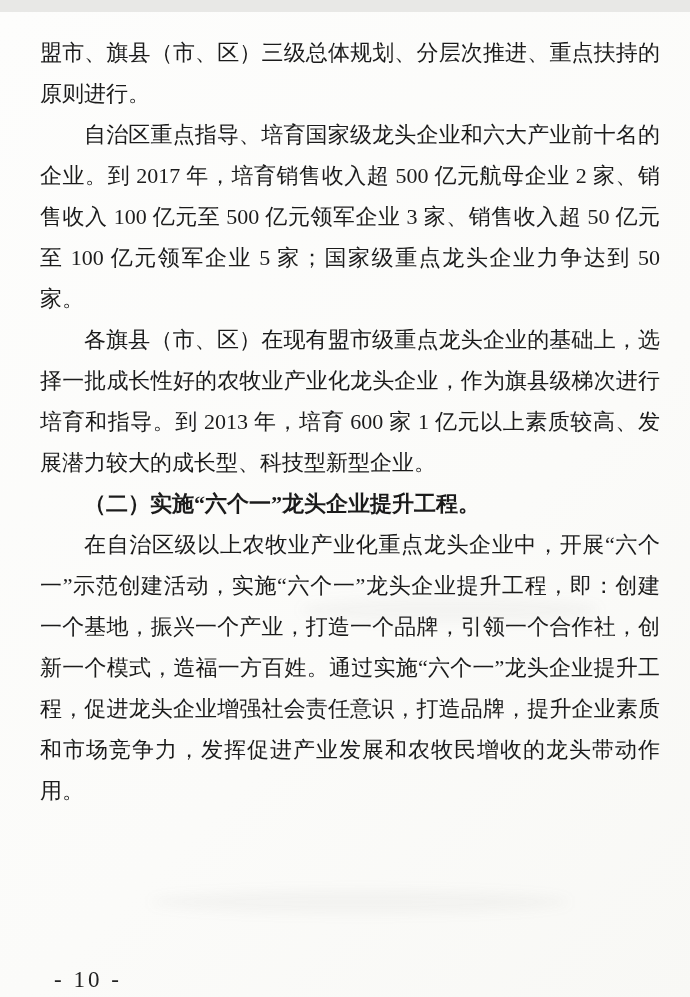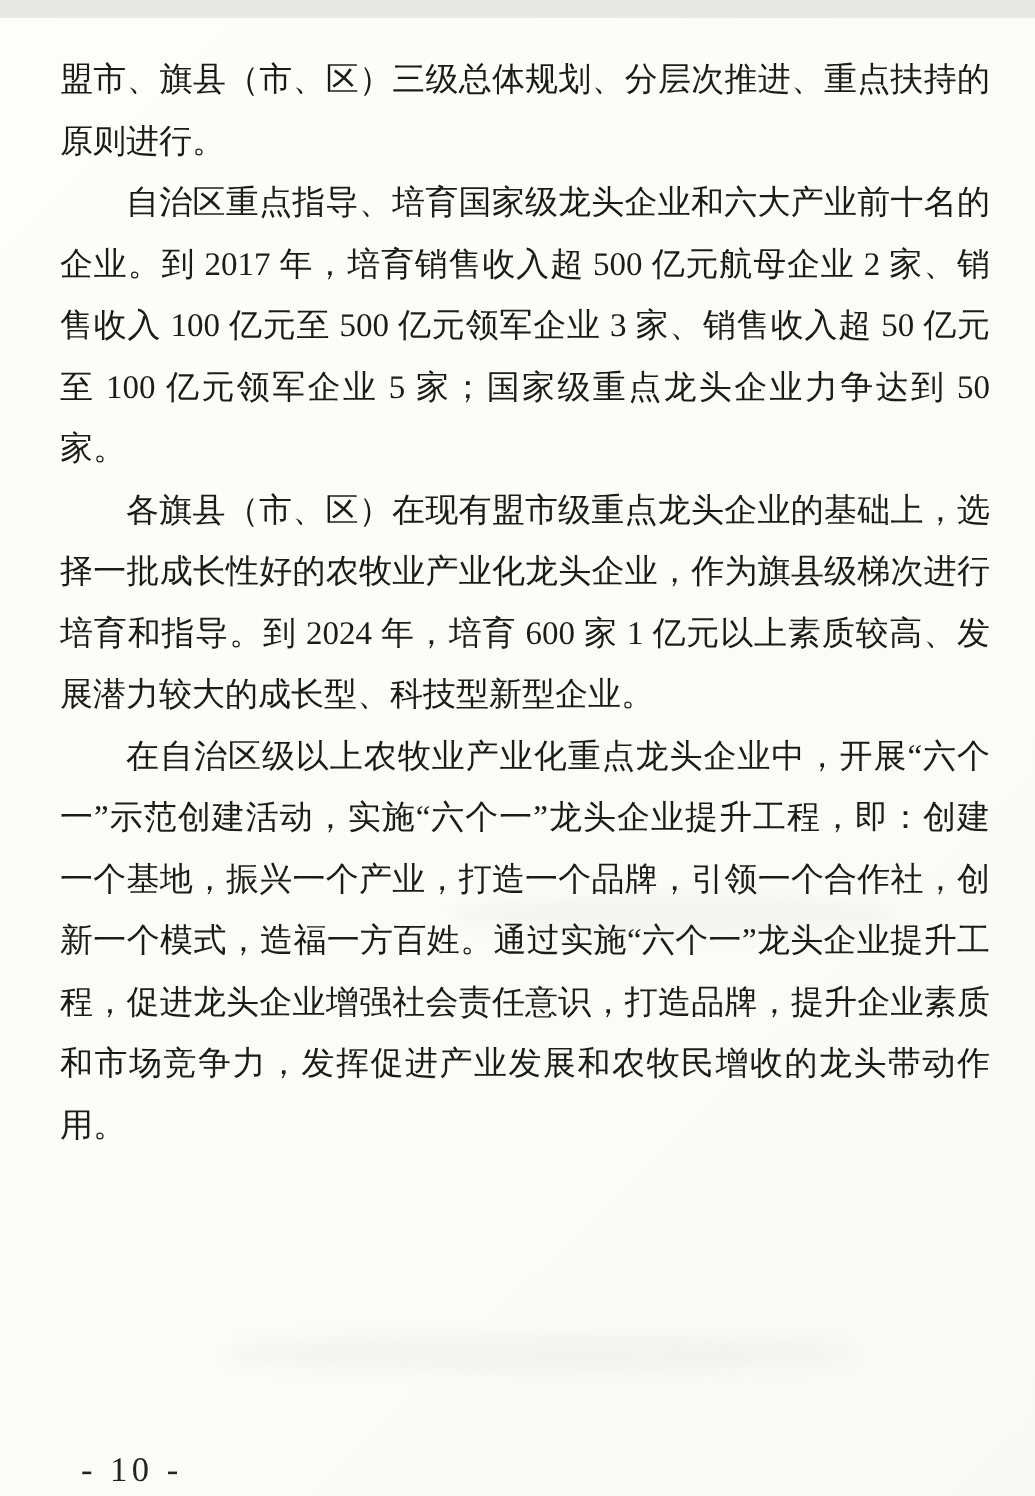--- a/index.html
+++ b/index.html
@@ -53,21 +53,22 @@
   .smudge-1 { left: 300px; top: 585px; width: 300px; height: 26px; }
   .smudge-2 { left: 150px; top: 878px; width: 420px; height: 24px; }
 </style>
 </head>
 <body>
 
 <div class="page">
   <div class="content">
     <p class="para">盟市、旗县（市、区）三级总体规划、分层次推进、重点扶持的原则进行。</p>
     <p class="para indent">自治区重点指导、培育国家级龙头企业和六大产业前十名的企业。到 2017 年，培育销售收入超 500 亿元航母企业 2 家、销售收入 100 亿元至 500 亿元领军企业 3 家、销售收入超 50 亿元至 100 亿元领军企业 5 家；国家级重点龙头企业力争达到 50 家。</p>
-    <p class="para indent">各旗县（市、区）在现有盟市级重点龙头企业的基础上，选择一批成长性好的农牧业产业化龙头企业，作为旗县级梯次进行培育和指导。到 2024 年，培育 600 家 1 亿元以上素质较高、发展潜力较大的成长型、科技型新型企业。</p>
+    <p class="para indent">各旗县（市、区）在现有盟市级重点龙头企业的基础上，选择一批成长性好的农牧业产业化龙头企业，作为旗县级梯次进行培育和指导。到 2013 年，培育 600 家 1 亿元以上素质较高、发展潜力较大的成长型、科技型新型企业。</p>
+    <p class="para indent heading">（二）实施“六个一”龙头企业提升工程。</p>
     <p class="para indent">在自治区级以上农牧业产业化重点龙头企业中，开展“六个一”示范创建活动，实施“六个一”龙头企业提升工程，即：创建一个基地，振兴一个产业，打造一个品牌，引领一个合作社，创新一个模式，造福一方百姓。通过实施“六个一”龙头企业提升工程，促进龙头企业增强社会责任意识，打造品牌，提升企业素质和市场竞争力，发挥促进产业发展和农牧民增收的龙头带动作用。</p>
   </div>
 
   <div class="scan-smudge smudge-1"></div>
   <div class="scan-smudge smudge-2"></div>
 
   <div class="page-footer">- 10 -</div>
 </div>
 
 </body></html>

